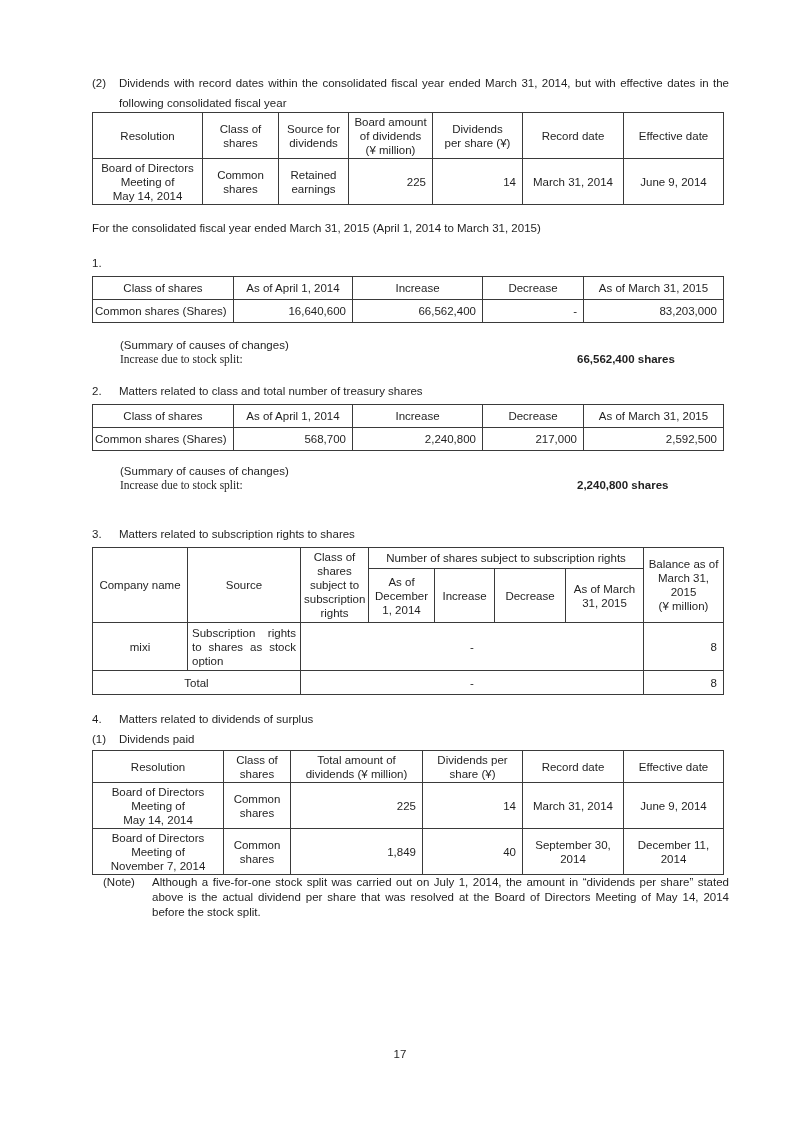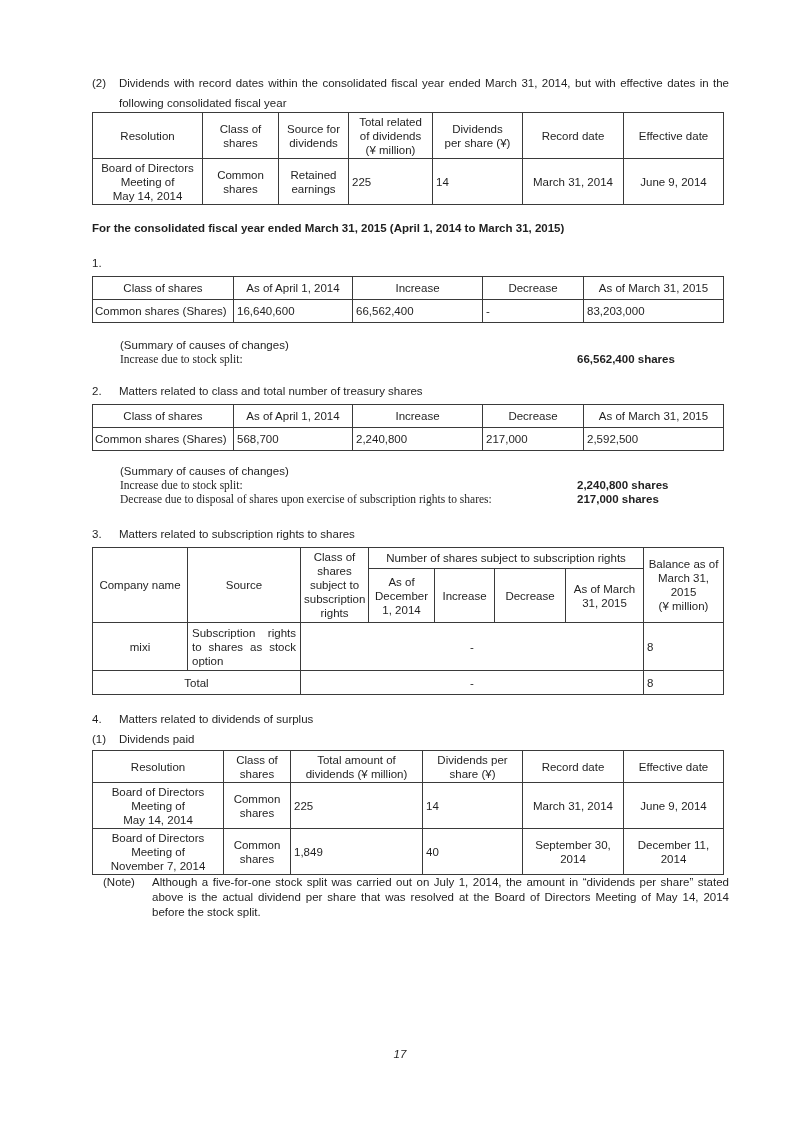--- a/index.html
+++ b/index.html
@@ -9,38 +9,38 @@
     font-family:"Liberation Sans", sans-serif;
     font-size:11.5px; color:#1f1f1f;
   }
   .page { position:absolute; inset:0; background:#fff; }
   .block { position:absolute; left:92px; }
   .hang { display:flex; width:637px; }
   .hang .num { flex:0 0 27px; }
   .hang .htext { flex:1 1 auto; text-align:justify; }
   .lh20 { line-height:20px; }
   .lh14 { line-height:14px; }
-  .plain { line-height:14px;font-weight:bold; }
+  .plain { line-height:14px; }
   table.tbl { position:absolute; left:92px; border-collapse:collapse; table-layout:fixed; }
   .tbl th, .tbl td {
     border:1px solid #3a3a3a; font-weight:normal; font-size:11.5px;
     line-height:14px; vertical-align:middle; text-align:center;
     white-space:pre-line; padding:1px 3px; overflow:hidden;
   }
-  .tbl td.r { text-align:left; padding-right:6px; }
+  .tbl td.r { text-align:right; padding-right:6px; }
   .tbl td.l { text-align:left; padding-left:2px; }
   .tbl td.jl { text-align:justify; padding:1px 4px; }
   .summary { position:absolute; left:120px; width:609px; line-height:14px; }
   .sum-row { display:flex; }
   .sum-label { flex:0 0 457px;font-family:Liberation Serif, serif; }
   .sum-value { flex:1 1 auto;font-weight:bold; }
   .noteblk { position:absolute; left:103px; width:626px; display:flex; line-height:15px; }
   .noteblk .nlabel { flex:0 0 49px; }
   .noteblk .ntext { flex:1 1 auto; text-align:justify; }
-  .pagenum { position:absolute; left:0; top:1047px; width:800px; text-align:center; line-height:14px;font-style:italic; }
+  .pagenum { position:absolute; left:0; top:1047px; width:800px; text-align:center; line-height:14px; }
 </style>
 </head>
 <body>
 
 <div class="page">
 
   <div class="block hang lh20" style="top:73px">
     <span class="num">(2)</span>
     <span class="htext">Dividends with record dates within the consolidated fiscal year ended March 31, 2014, but with effective dates in the following consolidated fiscal year</span>
   </div>
@@ -55,21 +55,21 @@
         <col style="width:101px">
         <col style="width:100px">
     </colgroup>
     <tbody>
       <tr style="height:46px">
         <th>Resolution</th>
         <th>Class of
 shares</th>
         <th>Source for
 dividends</th>
-        <th>Total related
+        <th>Board amount
 of dividends
 (¥ million)</th>
         <th>Dividends
 per share (¥)</th>
         <th>Record date</th>
         <th>Effective date</th>
       </tr>
       <tr style="height:46px">
         <td>Board of Directors
 Meeting of
@@ -155,24 +155,20 @@
         <td class="r">2,592,500</td>
       </tr>
     </tbody>
   </table>
 
   <div class="summary" style="top:464px">
     <div>(Summary of causes of changes)</div>
     <div class="sum-row">
       <span class="sum-label">Increase due to stock split:</span>
       <span class="sum-value">2,240,800 shares</span>
-    </div>
-    <div class="sum-row">
-      <span class="sum-label">Decrease due to disposal of shares upon exercise of subscription rights to shares:</span>
-      <span class="sum-value">217,000 shares</span>
     </div>
   </div>
 
   <div class="block hang lh14" style="top:527px">
     <span class="num">3.</span>
     <span>Matters related to subscription rights to shares</span>
   </div>
 
   <table class="tbl" style="top:547px; width:631px">
     <colgroup>

